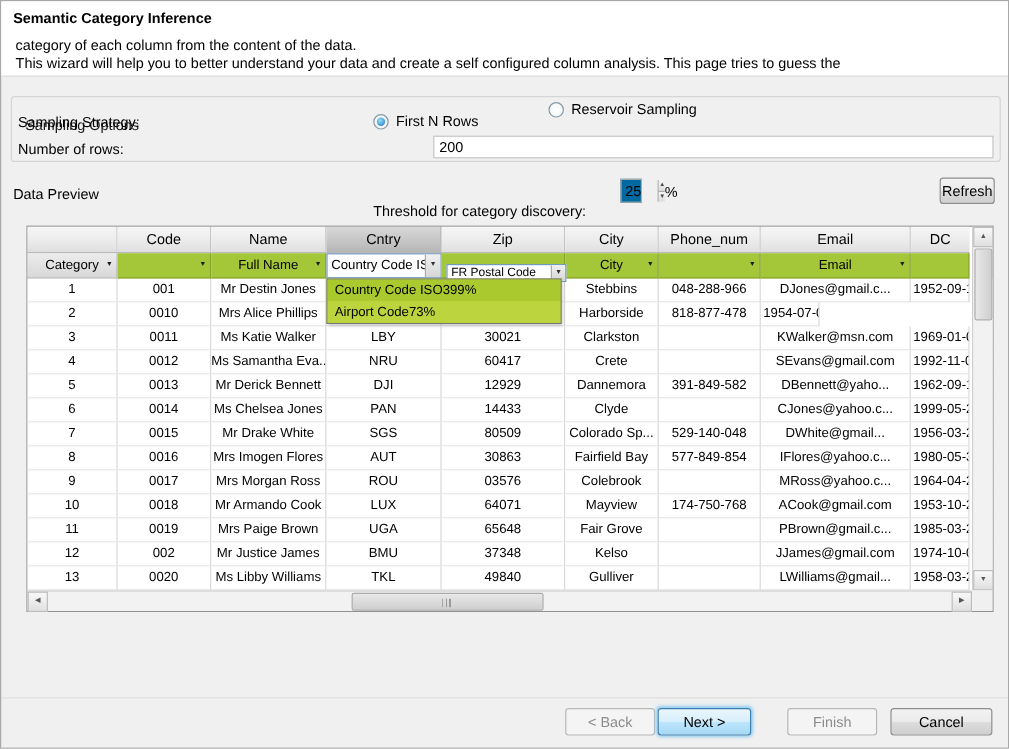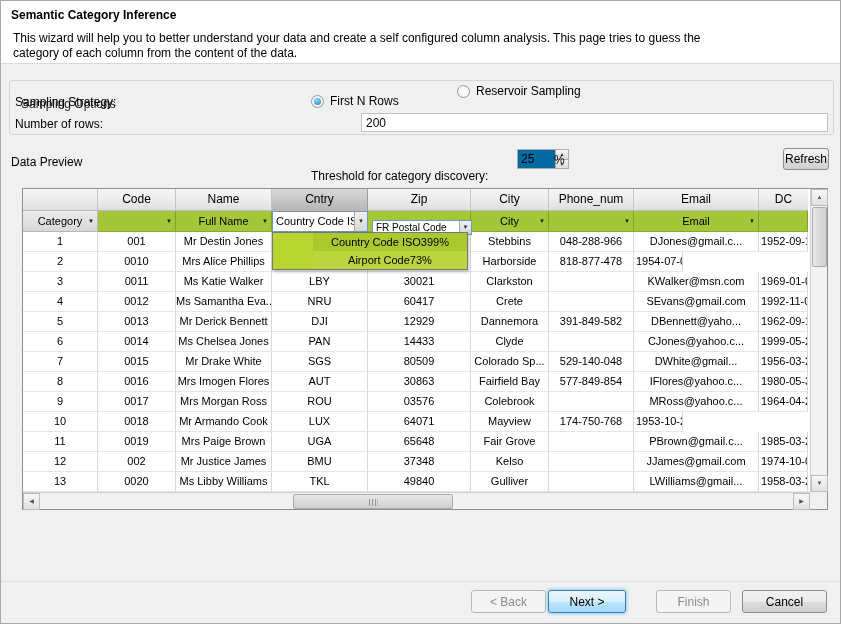--- a/index.html
+++ b/index.html
@@ -17,21 +17,21 @@
   .grp{position:absolute;left:8px;top:79px;width:825px;height:55px;border:1px solid #d5d5d5;border-radius:3px;}
   .grplabel{position:absolute;left:8px;top:-8px;background:#f0f0f0;padding:0 3px;color:#1a1a1a;margin-top:24px;}
   .lbl{position:absolute;white-space:nowrap;}
   .radio{position:absolute;display:flex;align-items:center;gap:6px;}
   .rb{width:13px;height:13px;border-radius:50%;border:1px solid #8a9aa5;background:radial-gradient(#ffffff,#eef3f6);
       display:inline-flex;align-items:center;justify-content:center;flex:0 0 13px;}
   .rbdot{width:7px;height:7px;border-radius:50%;background:radial-gradient(circle at 40% 35%,#8ce0ff,#2473b5);}
   .textfield{position:absolute;height:19px;border:1px solid #c2c2c2;background:#fff;font:inherit;padding:0 4px;outline:none;}
 
   
-  .spinner{position:absolute;left:516px;top:148px;width:52px;height:20px;border:1px solid #ababab;background:#0369a1;display:flex;gap:14px;}
+  .spinner{position:absolute;left:516px;top:148px;width:18px;height:20px;border:1px solid #ababab;background:#0369a1;display:flex;gap:14px;}
   .spinval{flex:1;padding-left:3px;line-height:18px;}
   .spinbtns{width:13px;display:flex;flex-direction:column;border-left:1px solid #ababab;}
   .spinbtn{flex:1;font-size:5px;line-height:8px;text-align:center;background:linear-gradient(#f6f6f6,#dcdcdc);color:#444;border-bottom:1px solid #ababab;}
   .spinbtn:last-child{border-bottom:none;}
 
   
   .btn{position:absolute;height:23px;border:1px solid #8e8e8e;border-radius:3px;
        background:linear-gradient(#f2f2f2,#ebebeb 50%,#dddddd 50%,#cfcfcf);
        font-family:inherit;font-size:12px;color:#000;padding:0;text-align:center;}
   .btn.disabled{border-color:#b8b8b8;background:#f4f4f4;color:#8b8b8b;}
@@ -58,21 +58,21 @@
   .tc{height:20px;border-right:1px solid #d9d9d9;border-bottom:1px solid #e6e6e6;font-size:11px;line-height:19px;
       text-align:center;overflow:hidden;white-space:nowrap;}
   .tc.left{text-align:left;padding-left:2px;}
 
   
   .zipcombo{position:absolute;left:349px;top:31px;width:100px;height:15px;background:#fff;border:1px solid #6f9bbf;
             font-size:10px;line-height:13px;padding-left:3px;z-index:5;overflow:hidden;white-space:nowrap;}
   .zipcombo .combo-btn{width:12px;line-height:12px;}
   .catdrop{position:absolute;left:249px;top:43px;width:196px;border:1px solid #777;background:#b8d532;z-index:6;
            box-shadow:1px 2px 3px rgba(0,0,0,0.25);}
-  .dropitem{display:flex;justify-content:center;height:18px;line-height:18px;font-size:11px;padding:0 6px;background:#bcd53e;margin-left:40px;}
+  .dropitem{display:flex;justify-content:flex-start;height:18px;line-height:18px;font-size:11px;padding:0 6px;background:#bcd53e;}
   .dropitem:first-child{background:#a9c92f;}
 
   
   .vscroll{position:absolute;right:0;top:0;width:17px;height:303px;background:#f2f2f2;border-left:1px solid #d0d0d0;}
   .sarrow{position:absolute;width:17px;height:17px;background:linear-gradient(#f8f8f8,#e0e0e0);border:1px solid #bdbdbd;
           color:#555;font-size:6px;text-align:center;line-height:15px;}
   .vscroll .up{top:0;left:0;}
   .vscroll .down{bottom:0;left:0;}
   .vthumb{position:absolute;left:1px;top:18px;width:15px;height:60px;background:linear-gradient(90deg,#e8e8e8,#cfcfcf);
           border:1px solid #ababab;border-radius:2px;}
@@ -88,22 +88,22 @@
   .fsep{position:absolute;left:0;top:580px;width:100%;height:0;border-top:1px solid #dfdfdf;}
 </style>
 </head>
 <body>
 
 <div class="dialog">
 
   <div class="hdr">
     <div class="title">Semantic Category Inference</div>
     <div class="desc">
+      <div>category of each column from the content of the data.</div>
       <div>This wizard will help you to better understand your data and create a self configured column analysis. This page tries to guess the</div>
-      <div>category of each column from the content of the data.</div>
     </div>
   </div>
 
   <div class="grp">
     <span class="grplabel">Sampling Options</span>
   </div>
   <div class="lbl" style="left:14px;top:94px;">Sampling Strategy:</div>
   <div class="radio" style="left:310px;top:93px;">
     <span class="rb">
         <span class="rbdot"></span>
@@ -280,20 +280,21 @@
         <div class="tc c8 left">1964-04-25</div>
       </div>
         <div class="trow">
         <div class="tc c0">10</div>
         <div class="tc c1">0018</div>
         <div class="tc c2">Mr Armando Cook</div>
         <div class="tc c3">LUX</div>
         <div class="tc c4">64071</div>
         <div class="tc c5">Mayview</div>
         <div class="tc c6">174-750-768</div>
+        <div class="tc c7">ACook@gmail.com</div>
         <div class="tc c8 left">1953-10-20</div>
       </div>
         <div class="trow">
         <div class="tc c0">11</div>
         <div class="tc c1">0019</div>
         <div class="tc c2">Mrs Paige Brown</div>
         <div class="tc c3">UGA</div>
         <div class="tc c4">65648</div>
         <div class="tc c5">Fair Grove</div>
         <div class="tc c6"></div>

